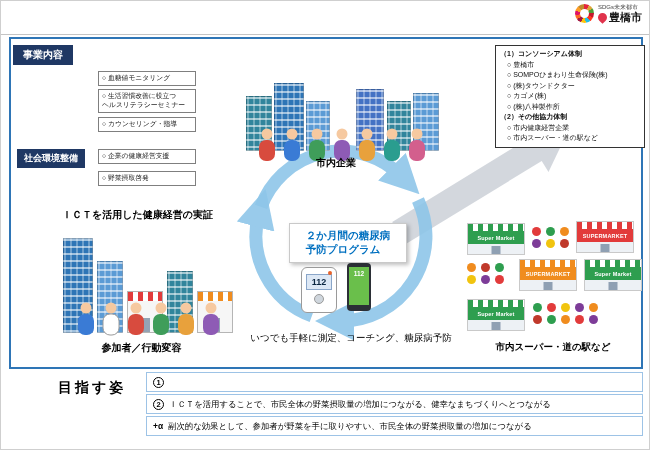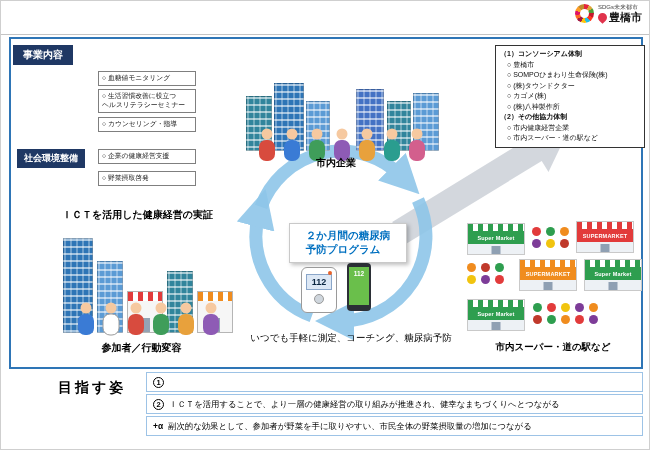--- a/index.html
+++ b/index.html
@@ -320,20 +320,20 @@
     <div class="scr">112</div>
   </div>
   <div class="bottom-caption">いつでも手軽に測定、コーチング、糖尿病予防</div>
 
   <div class="goal-title">目指す姿</div>
   <div class="goal-row" id="goal-0">
     <span class="num-circle">1</span>
   </div>
   <div class="goal-row" id="goal-1">
     <span class="num-circle">2</span>
-    <span class="goal-text">ＩＣＴを活用することで、より一層の健康経営の取り組みが推進され、健幸なまちづくりへとつながる</span>
+    <span class="goal-text">ＩＣＴを活用することで、市民全体の野菜摂取量の増加につながる、健幸なまちづくりへとつながる</span>
   </div>
   <div class="goal-row" id="goal-2">
     <span class="num-plain">+α</span>
     <span class="goal-text">副次的な効果として、参加者が野菜を手に取りやすい、市民全体の野菜摂取量の増加につながる</span>
   </div>
 
 </div>
 
 </body></html>

